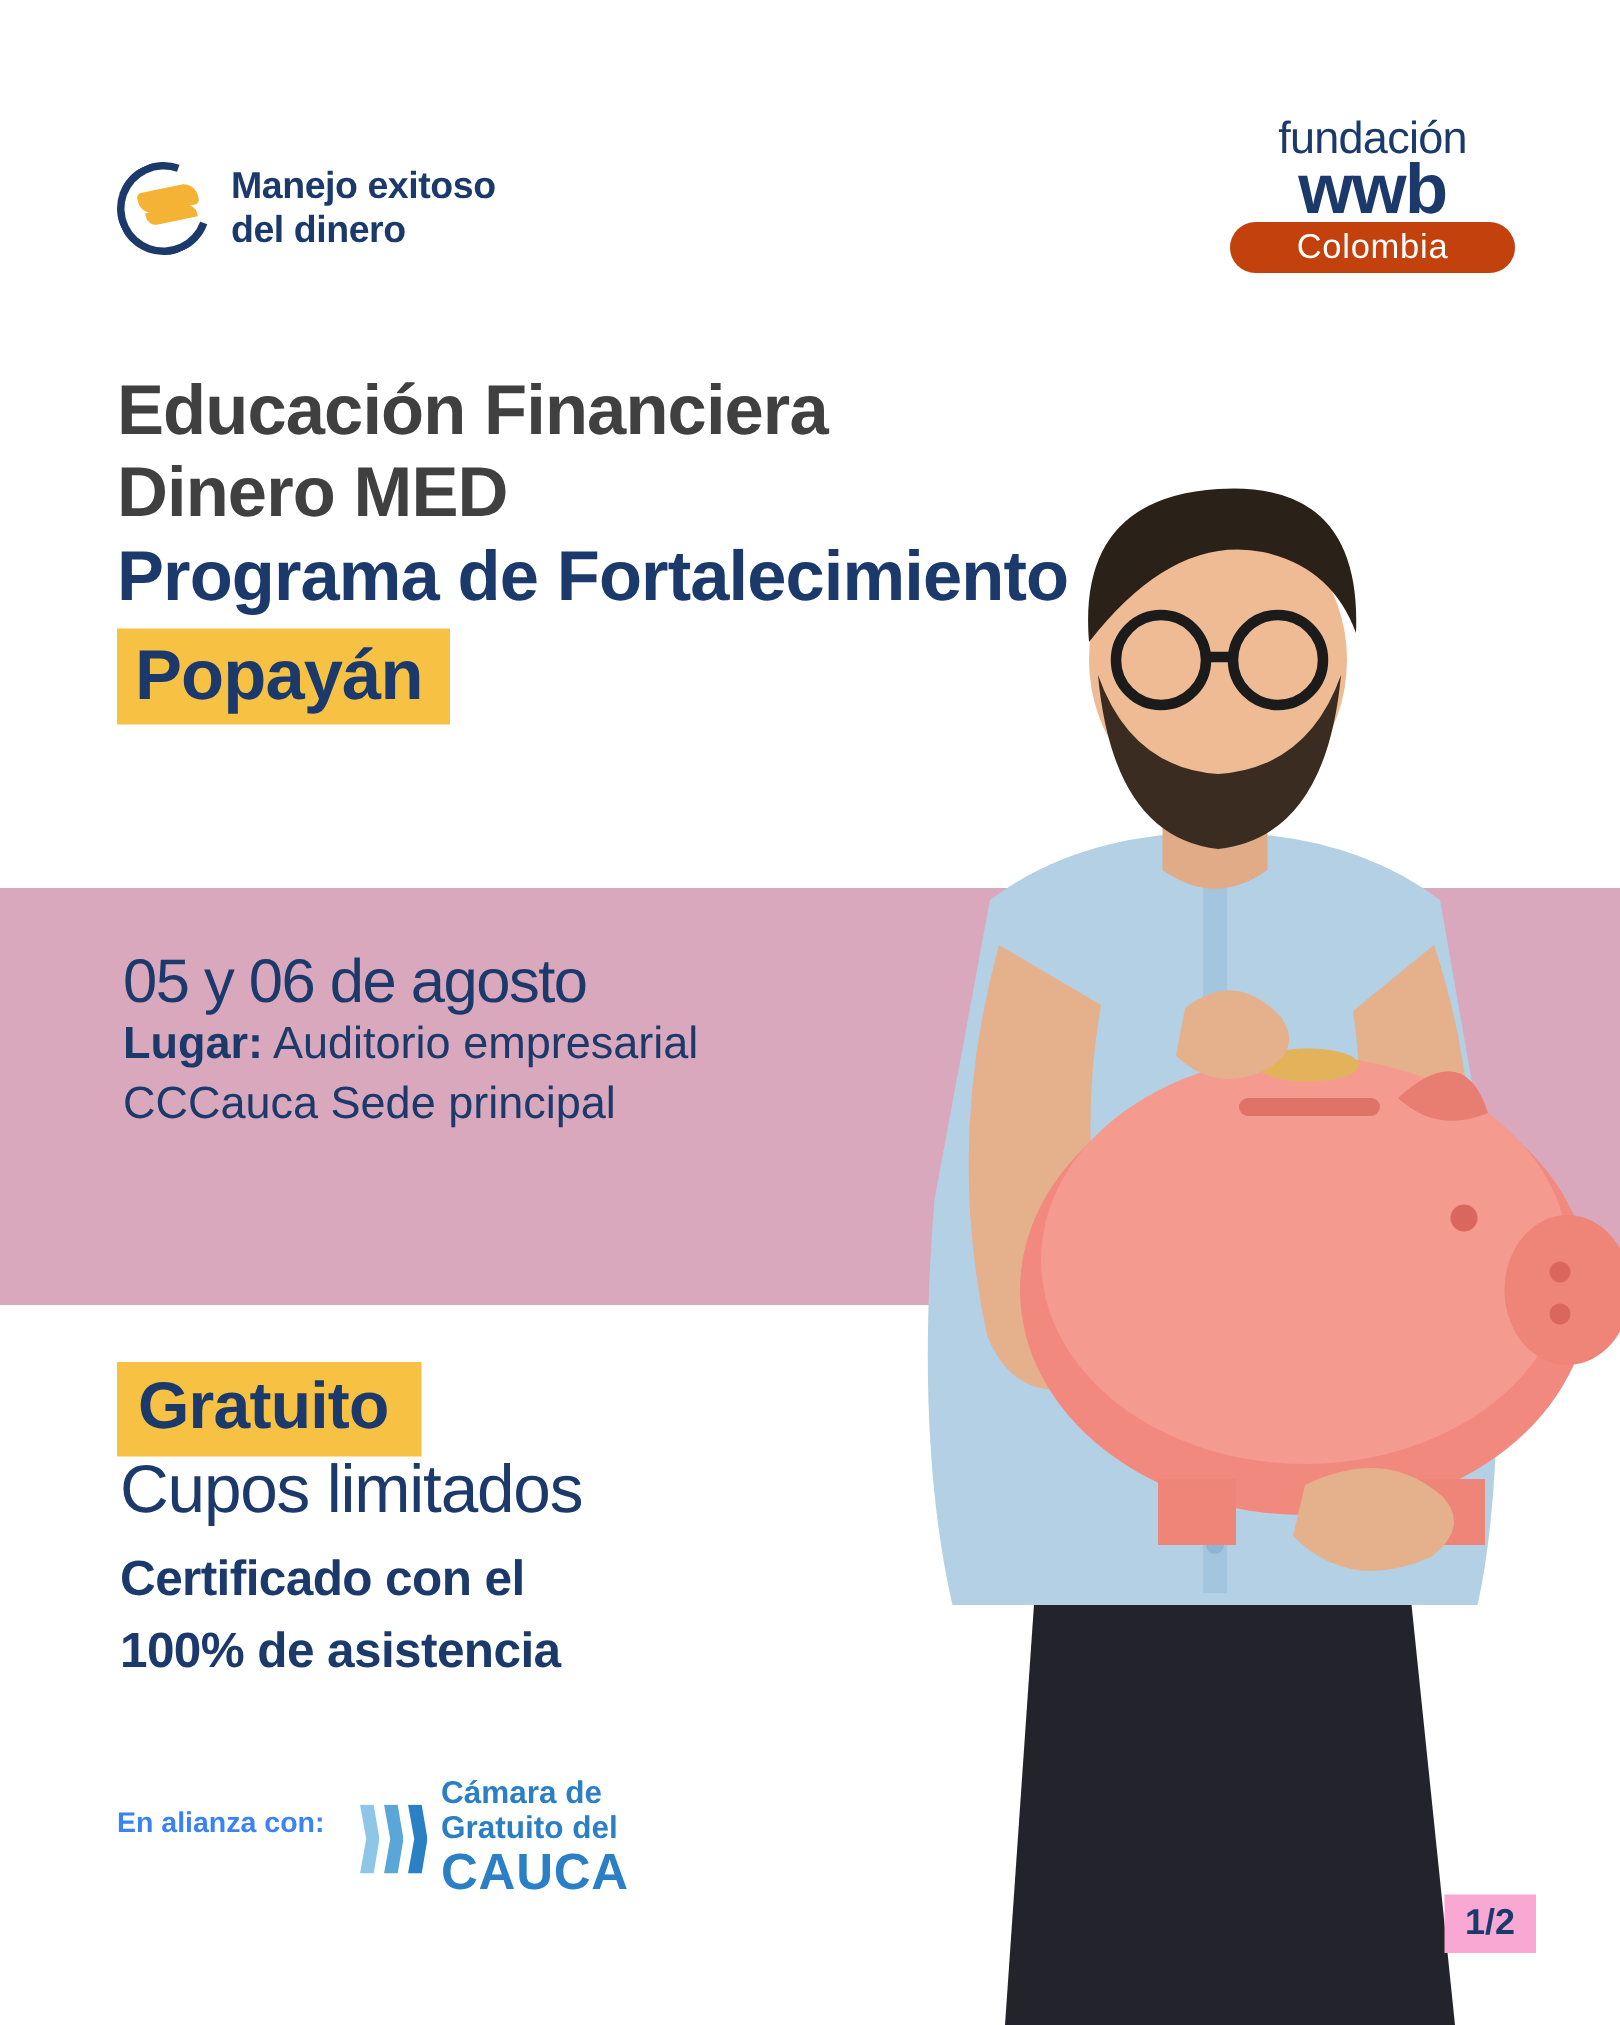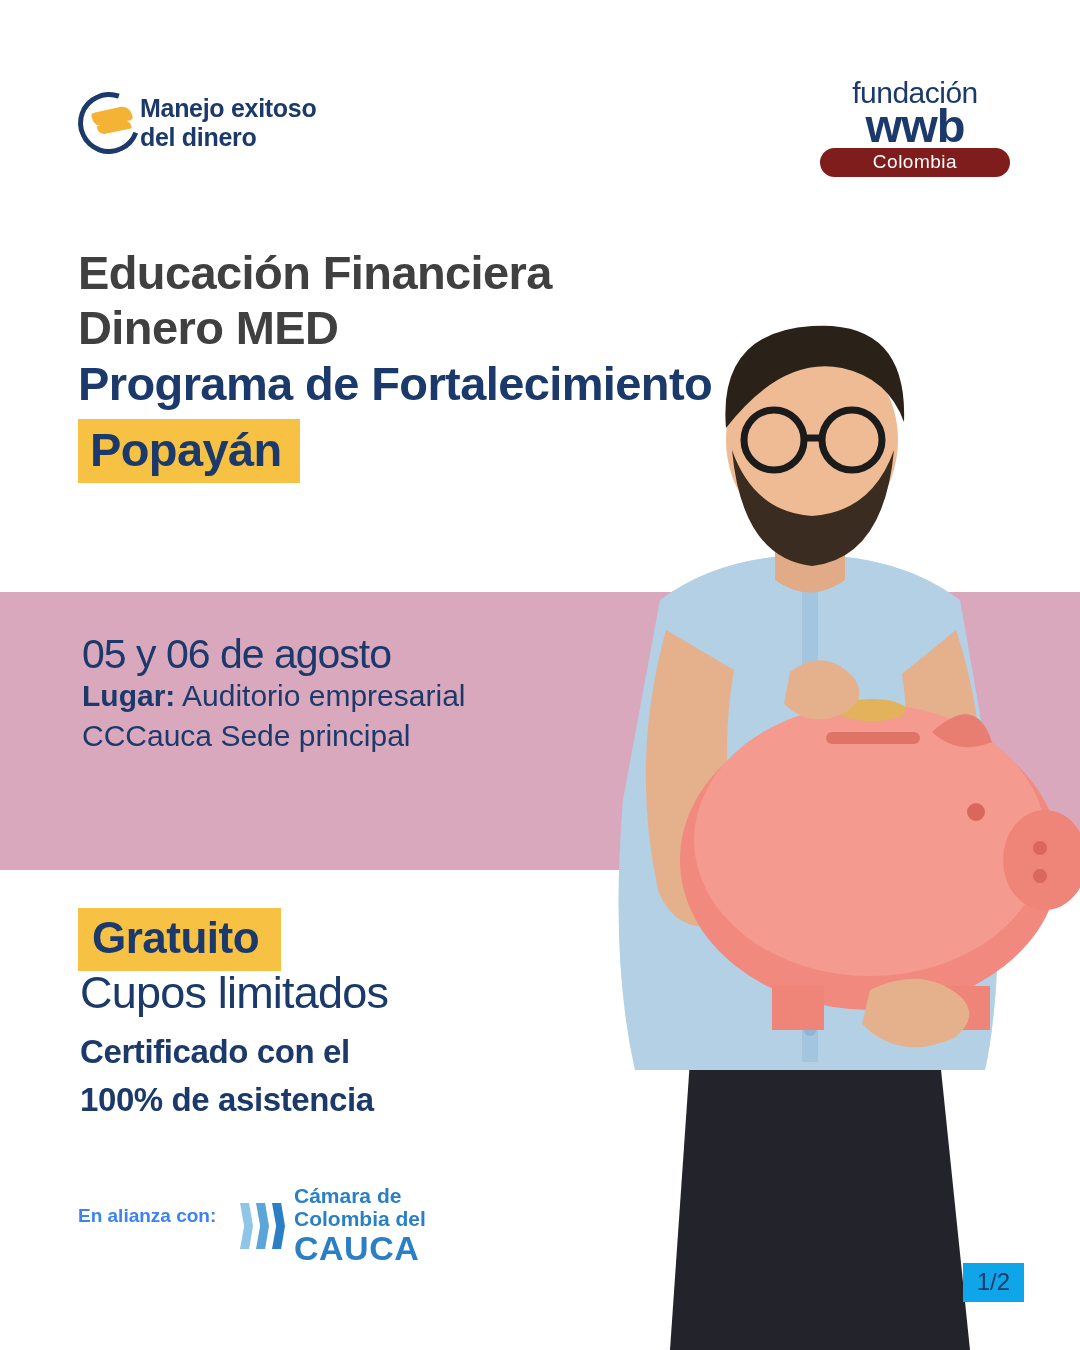--- a/index.html
+++ b/index.html
@@ -11,22 +11,22 @@
   }
   #poster {
     position:relative;
     width:1080px; height:1350px;
     background:#ffffff;
     overflow:hidden;
   }
 
   
   .logo-med {
-    position:absolute; left:78px; top:92px;
-    display:flex; align-items:center; gap:0;
+    position:absolute; left:78px; top:108px;
+    display:flex; align-items:center; gap:14px;
   }
   .logo-med .mark { width:62px; height:62px; position:relative; }
   .logo-med .mark .ring {
     position:absolute; inset:0;
     border:5px solid #1b3a6b; border-radius:50%;
     border-right-color:transparent;
     transform:rotate(-25deg);
   }
   .logo-med .mark .bill {
     position:absolute; left:14px; top:17px;
@@ -43,22 +43,22 @@
   .logo-wwb {
     position:absolute; right:70px; top:78px;
     width:190px; text-align:center; color:#1b3a6b;
   }
   .logo-wwb .fund { font-size:30px; letter-spacing:-0.5px; line-height:1; }
   .logo-wwb .wwb {
     font-size:47px; font-weight:bold; line-height:0.85; letter-spacing:-1px;
     margin-top:-2px;
   }
   .logo-wwb .pill {
-    margin-top:2px; background:#7f1d1d; color:#ffffff;
-    border-radius:30px; font-size:19px; padding:3px 0 4px;
+    margin-top:2px; background:#c2410c; color:#ffffff;
+    border-radius:30px; font-size:23px; padding:3px 0 4px;
     letter-spacing:0.5px;
   }
 
   
   .headline { position:absolute; left:78px; top:245px; width:700px; }
   .headline .l {
     font-size:47px; font-weight:bold; line-height:1.18;
     letter-spacing:-0.6px;
   }
   .headline .gold { color:#404040; }
@@ -109,22 +109,22 @@
   }
   .cc-mark span:nth-child(1){ background:#8ec6e8; }
   .cc-mark span:nth-child(2){ background:#5aa6d8; }
   .cc-text { color:#2b7fc4; font-weight:bold; line-height:1.08; }
   .cc-text .s1 { font-size:21px; }
   .cc-text .s2 { font-size:34px; letter-spacing:0.5px; }
 
   
   .counter {
     position:absolute; right:56px; bottom:48px;
-    background:#0ea5e9; color:#1b3a6b;
-    font-size:24px; font-weight:normal;
+    background:#f9a8d4; color:#1b3a6b;
+    font-size:24px; font-weight:bold;
     padding:5px 14px 6px;
   }
 
   
   .photo { position:absolute; right:0; top:300px; width:540px; height:1050px; }
   .photo svg { display:block; width:100%; height:100%; }
 </style>
 </head>
 <body>
 
@@ -173,21 +173,21 @@
 
   <div class="alianza">En alianza con:</div>
   <div class="cc-logo">
     <div class="cc-mark">
       <span></span>
         <span></span>
         <span></span>
     </div>
     <div class="cc-text">
       <div class="s1">Cámara de</div>
-      <div class="s1">Colombia del</div>
+      <div class="s1">Gratuito del</div>
       <div class="s2">CAUCA</div>
     </div>
   </div>
 
   <div class="photo">
     <svg viewBox="0 0 540 1050" preserveAspectRatio="xMidYMax meet" aria-hidden="true">
 
       <path d="M150 760 h250 l30 290 h-300 z" fill="#23232b"></path>
 
       <path d="M120 300 q60 -45 150 -45 q90 0 150 45 l35 200 q10 180 -10 270 h-350 q-25 -110 -12 -270 z" fill="#b9d4e6"></path>

